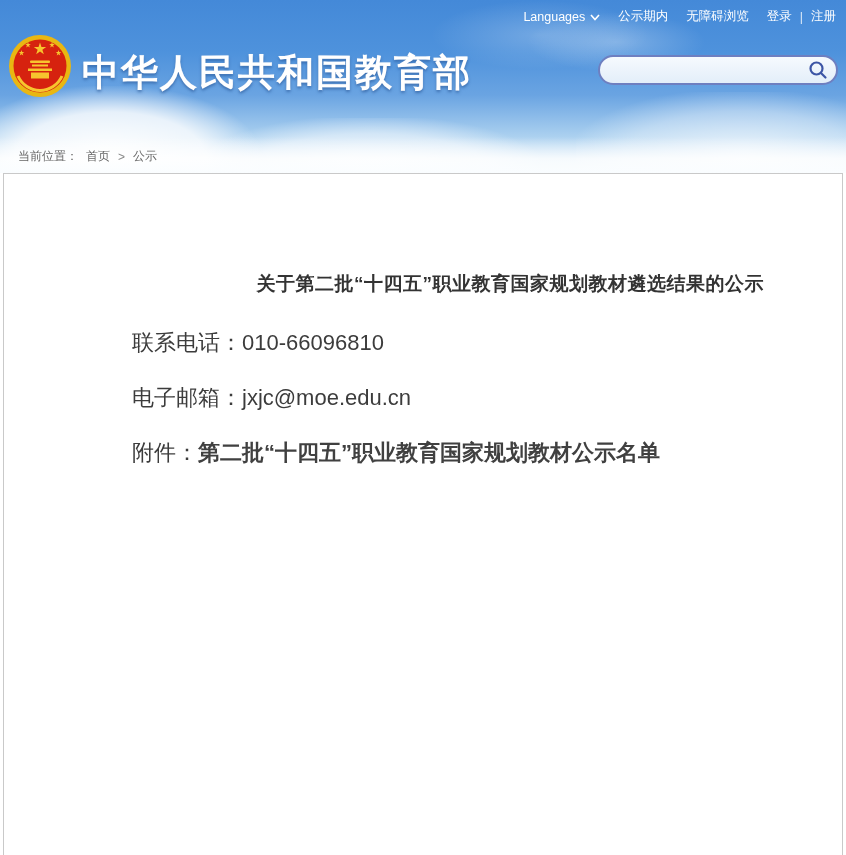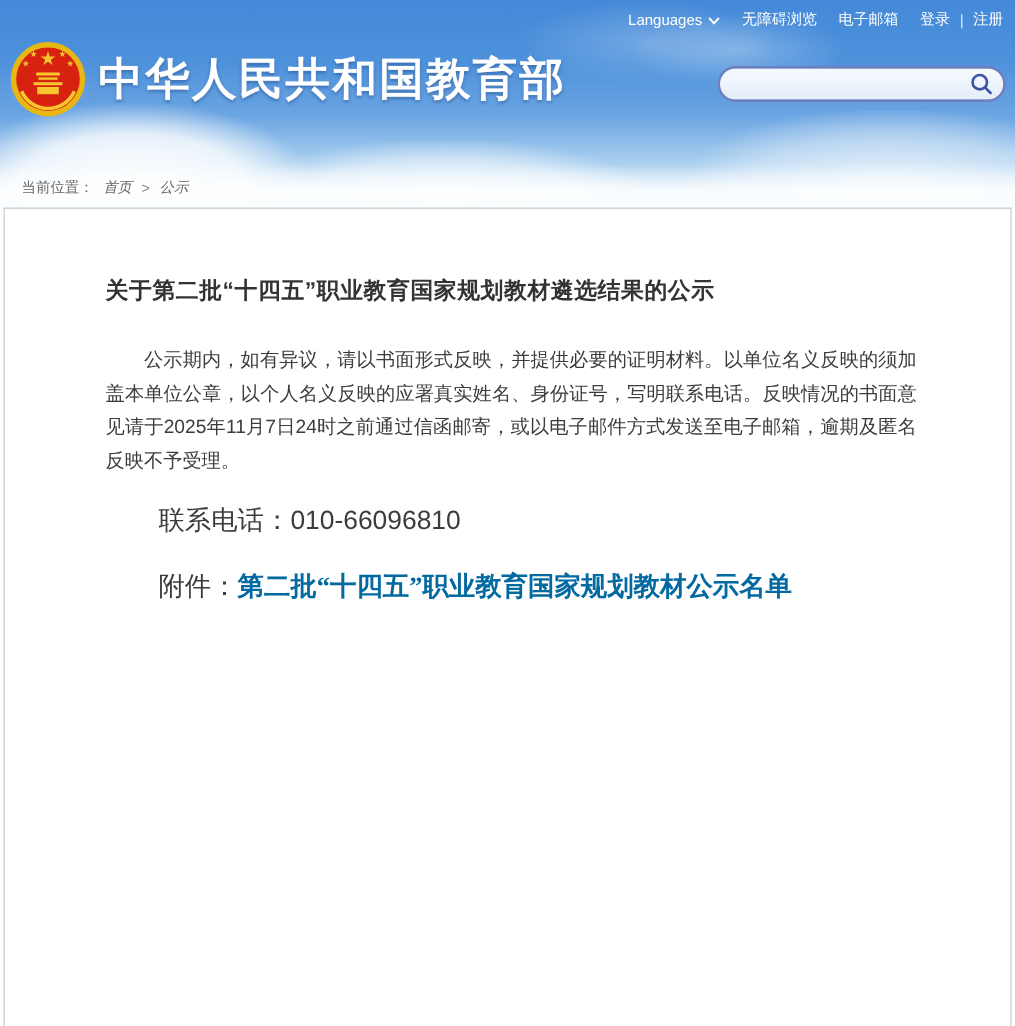--- a/index.html
+++ b/index.html
@@ -34,21 +34,21 @@
   }
 
   .topbar {
     position: absolute; top: 8px; right: 10px; z-index: 6;
     display: flex; align-items: center; gap: 18px;
     color: #ffffff; font-size: 12.5px;
   }
   .topbar a, .topbar .top-item { color: #ffffff; text-decoration: none; cursor: pointer; display: inline-flex; align-items: center; gap: 5px; }
   .top-divider { color: #dce9f8; margin: 0 -10px; }
 
-  .brand { position: absolute; left: 8px; top: 34px; z-index: 5; display: flex; align-items: center; }
+  .brand { position: absolute; left: 8px; top: 34px; z-index: 5; display: flex; align-items: flex-end; }
   .emblem { width: 64px; height: 64px; flex: 0 0 auto; }
   .brand-text { margin-left: 10px; color: #fff; }
   .site-title-cn {
     font-size: 37px; font-weight: bold; letter-spacing: 2px; color: #ffffff;
     text-shadow: 0 2px 3px rgba(25,70,135,0.55), 0 0 1px rgba(255,255,255,0.5);
   }
   .site-title-en {
     margin-top: 3px; font-size: 13px; font-weight: bold; color: #f2f8ff;
     text-shadow: 0 1px 2px rgba(25,70,135,0.55); letter-spacing: 0.2px;
   }
@@ -60,43 +60,43 @@
     background: linear-gradient(180deg, #f6fafe 0%, #e3eef9 100%);
     display: flex; align-items: center; padding: 0 8px 0 14px;
   }
   .search-input { flex: 1; border: none; outline: none; background: transparent; font-size: 13px; color: #334; height: 24px; }
   .search-icon { display: inline-flex; cursor: pointer; }
 
   .breadcrumb {
     position: absolute; left: 18px; bottom: 8px; z-index: 7;
     font-size: 12px; color: #666; display: flex; align-items: center; gap: 8px;
   }
-  .breadcrumb a { color: #666; text-decoration: none; cursor: pointer; font-style: italic; }
+  .breadcrumb a { color: #666; text-decoration: none; cursor: pointer; }
   .bc-sep { color: #888; }
 
   
   .content-panel {
     position: absolute; left: 3px; right: 3px; top: 173px; height: 700px;
     background: #ffffff; border: 1px solid #c9c9c9; border-bottom: none;
     padding: 55px 78px 0 84px;
     color: #3c3c3c;
   }
   .doc-title {
     font-size: 19px; font-weight: bold; color: #333;
-    text-align: left; margin-bottom: 32px; letter-spacing: 0.5px;
+    text-align: right; margin-bottom: 32px; letter-spacing: 0.5px; margin-top: 42px;
   }
   .doc-para {
     font-size: 16px; line-height: 28px; text-indent: 2em;
     text-align: justify; margin-bottom: 21px; color: #3c3c3c;
   }
   .doc-line {
     font-size: 22px; line-height: 28px; text-indent: 2em;
     margin-bottom: 27px; color: #3c3c3c;
   }
-  .attachment-link { color: #0369a1; text-decoration: none; cursor: pointer; font-weight: bold; font-family: Liberation Serif, serif; }
+  .attachment-link { color: #404040; text-decoration: none; cursor: pointer; font-weight: bold; }
 </style>
 </head>
 <body>
 
 <div class="page">
 
   <header class="header">
     <div class="cloud c1"></div>
     <div class="cloud c2"></div>
     <div class="cloud c3"></div>
@@ -105,22 +105,22 @@
 
     <nav class="topbar">
       <span class="top-item">
         <span>Languages</span>
         <span>
           <svg width="10" height="7" viewBox="0 0 10 7">
               <polyline points="1,1 5,5.5 9,1" fill="none" stroke="#ffffff" stroke-width="1.6"></polyline>
             </svg>
         </span>
       </span>
+      <a>公示期内</a>
       <a>无障碍浏览</a>
-      <a>电子邮箱</a>
       <a>登录</a>
       <span class="top-divider">|</span>
       <a>注册</a>
     </nav>
 
     <div class="brand">
       <div class="emblem">
         <svg viewBox="0 0 64 64" width="64" height="64">
           <defs>
             <polygon id="st" points="0,-1 0.224,-0.309 0.951,-0.309 0.363,0.118 0.588,0.809 0,0.382 -0.588,0.809 -0.363,0.118 -0.951,-0.309 -0.224,-0.309"></polygon>
@@ -160,23 +160,23 @@
       <span>当前位置：</span>
       <a>首页</a>
       <span class="bc-sep">&gt;</span>
       <a>公示</a>
     </div>
   </header>
 
   <main class="content-panel">
     <h1 class="doc-title">关于第二批“十四五”职业教育国家规划教材遴选结果的公示</h1>
 
-    <p class="doc-para">公示期内，如有异议，请以书面形式反映，并提供必要的证明材料。以单位名义反映的须加盖本单位公章，以个人名义反映的应署真实姓名、身份证号，写明联系电话。反映情况的书面意见请于2025年11月7日24时之前通过信函邮寄，或以电子邮件方式发送至电子邮箱，逾期及匿名反映不予受理。</p>
 
     <p class="doc-line"><span>联系电话：</span><span>010-66096810</span></p>
 
+    <p class="doc-line"><span>电子邮箱：</span><span>jxjc@moe.edu.cn</span></p>
 
 
     <p class="doc-line"><span>附件：</span><a class="attachment-link">第二批“十四五”职业教育国家规划教材公示名单</a></p>
 
   </main>
 
 </div>
 
 </body></html>

